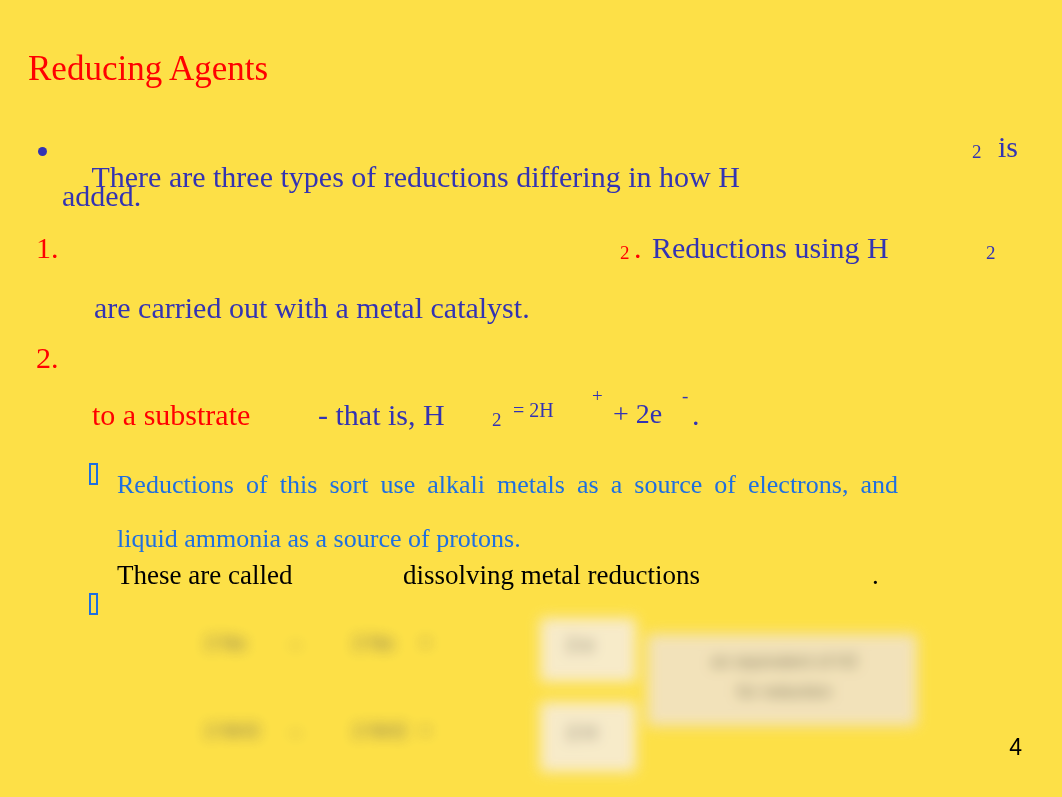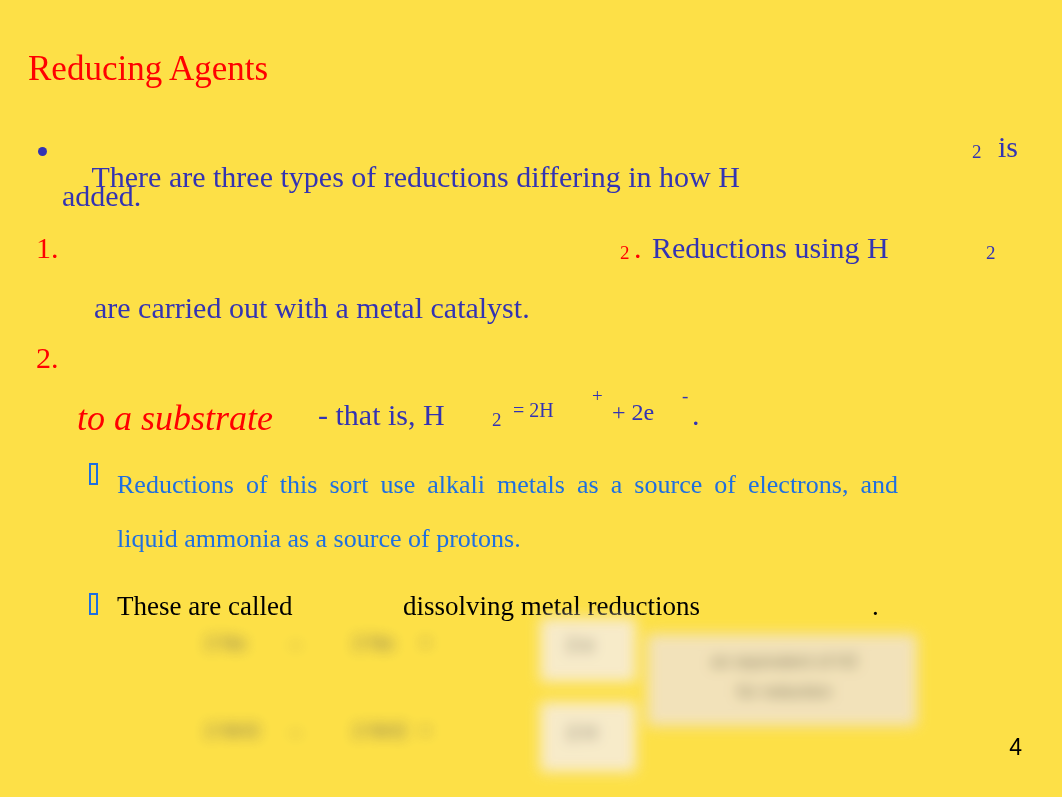--- a/index.html
+++ b/index.html
@@ -77,21 +77,21 @@
     font-size: 26px;
     line-height: 54px;
     color: #1F6FE0;
     text-align: justify;
     font-family: "Liberation Serif", "DejaVu Serif", serif;
   }
 
   .called-line {
     position: absolute;
     left: 117px;
-    top: 591px;
+    top: 560px;
     font-size: 27px;
     color: #000000;
     white-space: pre;
   }
 
   
   .picture {
     position: absolute;
     left: 185px;
     top: 612px;
@@ -149,26 +149,26 @@
 
   <div class="line red" style="position:absolute; left:36px; top:233px; font-size:30px;">1.</div>
   <div class="line red sub" style="position:absolute; left:620px; top:253px; font-size:19px;">2</div>
   <div class="line red" style="position:absolute; left:634px; top:233px; font-size:30px;">.</div>
   <div class="line blue" style="position:absolute; left:652px; top:233px; font-size:30px;">Reductions using H</div>
   <div class="line blue sub" style="position:absolute; left:986px; top:253px; font-size:19px;">2</div>
   <div class="line blue" style="position:absolute; left:94px; top:293px; font-size:30px;">are carried out with a metal catalyst.</div>
 
   <div class="line red" style="position:absolute; left:36px; top:343px; font-size:30px;">2.</div>
 
-  <div class="line red" style="position:absolute; left:77px; top:400px; font-size:36px;font-style:italic;">to a substrate</div>
+  <div class="line red" style="position:absolute; left:92px; top:400px; font-size:30px;">to a substrate</div>
   <div class="line blue" style="position:absolute; left:318px; top:400px; font-size:30px;">- that is, H</div>
   <div class="line blue sub" style="position:absolute; left:492px; top:420px; font-size:19px;">2</div>
   <div class="line blue" style="position:absolute; left:508px; top:400px; font-size:20px;"> = 2H</div>
   <div class="line blue sup" style="position:absolute; left:592px; top:396px; font-size:19px;">+</div>
-  <div class="line blue" style="position:absolute; left:606px; top:400px; font-size:24px;"> + 2e</div>
+  <div class="line blue" style="position:absolute; left:606px; top:400px; font-size:28px;"> + 2e</div>
   <div class="line blue sup" style="position:absolute; left:682px; top:396px; font-size:19px;">-</div>
   <div class="line blue" style="position:absolute; left:692px; top:400px; font-size:30px;">.</div>
 
   <div class="tofu" style="left:89px; top:463px;"></div>
   <div class="just-para">Reductions of this sort use alkali metals as a source of electrons, and liquid ammonia as a source of protons.</div>
 
   <div class="tofu" style="left:89px; top:593px;"></div>
   <div class="called-line">These are called</div>
   <div class="called-line red" style="left:403px;">dissolving metal reductions</div>
   <div class="called-line black" style="left:872px;">.</div>

